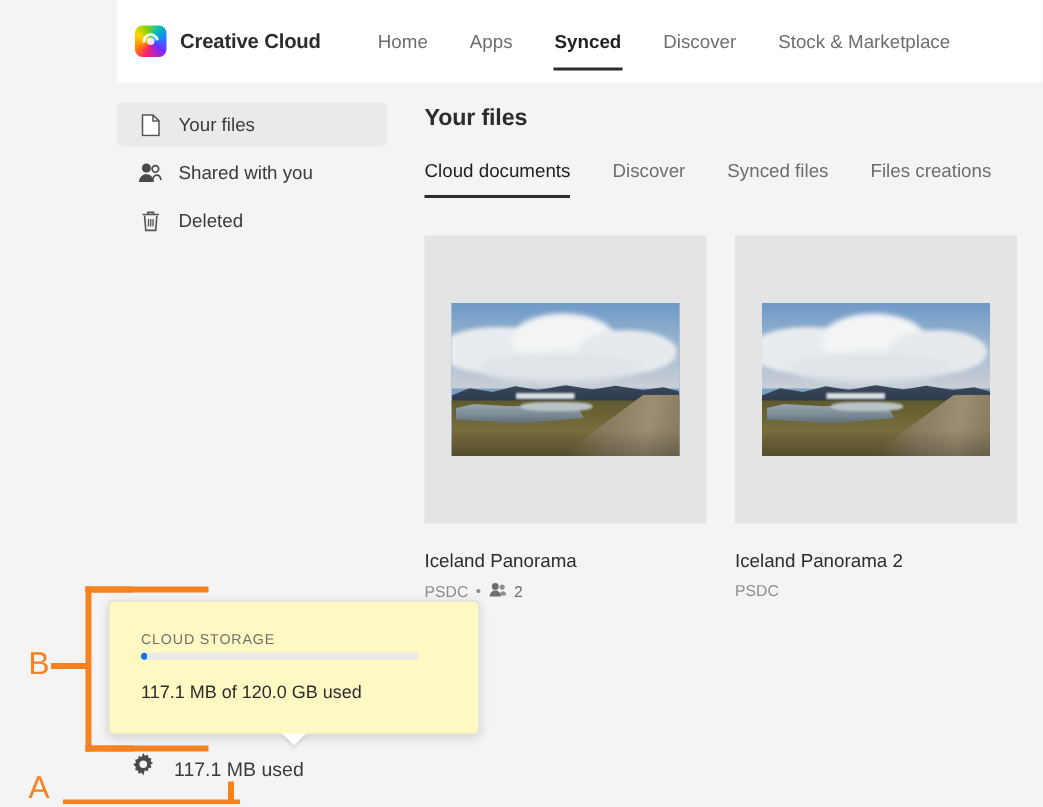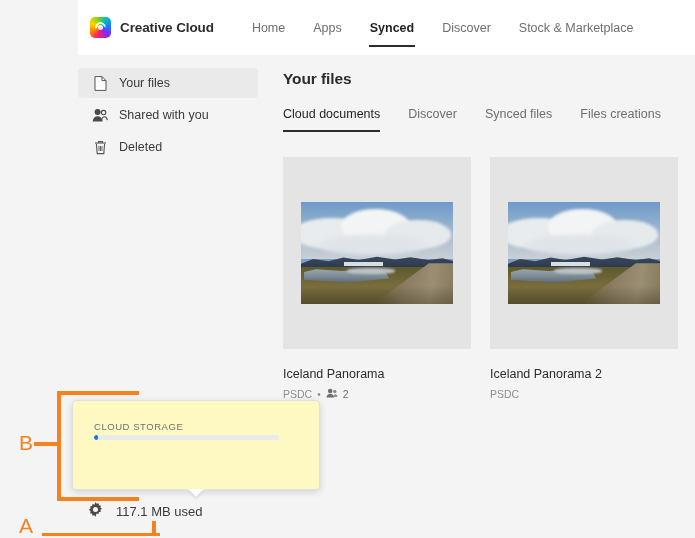--- a/index.html
+++ b/index.html
@@ -338,20 +338,21 @@
       </div>
 
     </div>
   </div>
 
   <div class="tooltip">
     <div class="tip-label">CLOUD STORAGE</div>
     <div class="tip-bar">
       <div class="tip-bar-fill"></div>
     </div>
+    <div class="tip-text">117.1 MB of 120.0 GB used</div>
   </div>
 
   <div class="statusbar">
     <span>
       <svg width="15" height="15" viewBox="0 0 16 16">
         <path fill="#4a4a4a" d="M8 0 l1.1 1.9 2.1-.6 .5 2.1 2.1 .5 -.6 2.1 1.9 1.1 -1.9 1.1 .6 2.1 -2.1 .5 -.5 2.1 -2.1-.6 L8 16 l-1.1-1.9 -2.1 .6 -.5-2.1 -2.1-.5 .6-2.1 L0.9 8 l1.9-1.1 -.6-2.1 2.1-.5 .5-2.1 2.1 .6 z"></path>
         <circle cx="8" cy="8" r="2.7" fill="#f4f4f4"></circle>
       </svg>
     </span>
     <span class="status-text">117.1 MB used</span>

